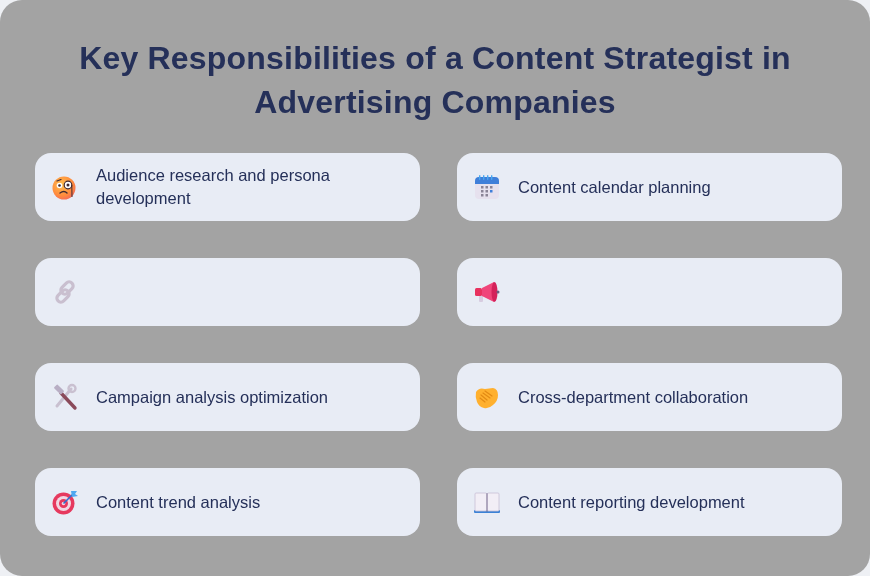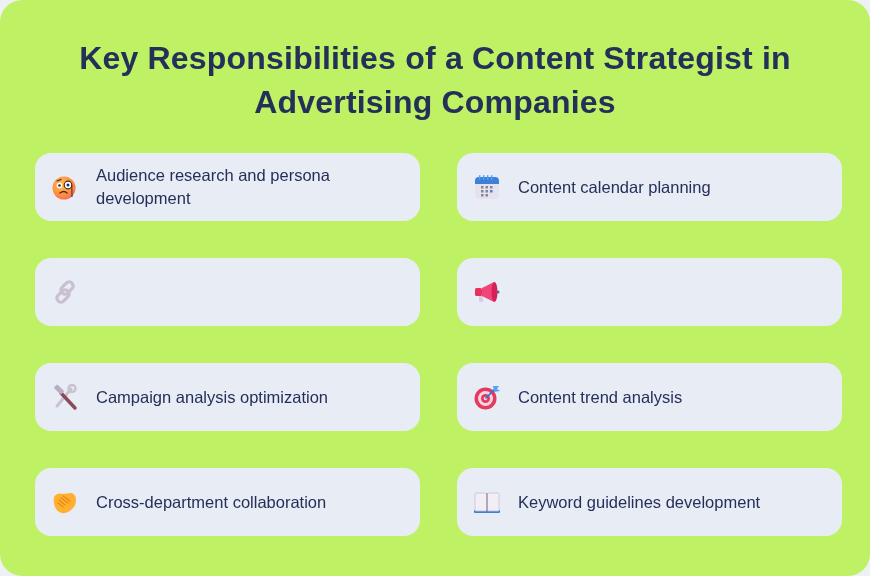--- a/index.html
+++ b/index.html
@@ -9,21 +9,21 @@
       height: 576px;
       background: #eef0f4;
       overflow: hidden;
     }
     .container {
       position: absolute;
       left: 0;
       top: 0;
       width: 870px;
       height: 576px;
-      background: #bef264;
+      background: #a3a3a3;
       border-radius: 22px;
       box-sizing: border-box;
     }
     .title {
       position: absolute;
       left: 0;
       top: 36px;
       width: 870px;
       text-align: center;
       font-family: "Liberation Sans", sans-serif;
@@ -165,52 +165,52 @@
           <rect x="3" y="4" width="10" height="5" rx="1" fill="#b8aec4" transform="rotate(45 8 6.5)"></rect>
         </svg>
       </span>
       <span class="label">Campaign analysis optimization</span>
     </div>
 
 
     <div class="card">
       <span class="icon">
         <svg viewBox="0 0 28 28">
-          <circle cx="12.5" cy="15.5" r="11" fill="#e6395e"></circle>
-          <circle cx="12.5" cy="15.5" r="7.5" fill="#f2d6e2"></circle>
-          <circle cx="12.5" cy="15.5" r="4.5" fill="#e6395e"></circle>
-          <circle cx="12.5" cy="15.5" r="1.8" fill="#f2d6e2"></circle>
-          <line x1="12.5" y1="15.5" x2="23" y2="5" stroke="#2f6fd0" stroke-width="1.6"></line>
-          <path d="M20 3 l6 0 l-2 3 l3 2 l-6 1z" fill="#4fa8f0"></path>
-        </svg>
-      </span>
-      <span class="label">Content trend analysis</span>
-    </div>
-
-    <div class="card">
-      <span class="icon">
-        <svg viewBox="0 0 28 28">
           <path d="M3 9 q3 -5 9 -3 l8 -1 q5 1 5 7 q0 6 -5 10 q-4 4 -9 3 q-5 -1 -7 -6 q-2 -5 -1 -10z" fill="#ffb02e"></path>
           <g stroke="#e38a14" stroke-width="1.2" fill="none" stroke-linecap="round">
             <path d="M8 12 l6 5"></path>
               <path d="M10 10 l7 5"></path>
               <path d="M12 8 l7 5"></path>
               <path d="M7 15 l5 4"></path>
           </g>
         </svg>
       </span>
       <span class="label">Cross-department collaboration</span>
     </div>
 
     <div class="card">
       <span class="icon">
         <svg viewBox="0 0 28 28">
+          <circle cx="12.5" cy="15.5" r="11" fill="#e6395e"></circle>
+          <circle cx="12.5" cy="15.5" r="7.5" fill="#f2d6e2"></circle>
+          <circle cx="12.5" cy="15.5" r="4.5" fill="#e6395e"></circle>
+          <circle cx="12.5" cy="15.5" r="1.8" fill="#f2d6e2"></circle>
+          <line x1="12.5" y1="15.5" x2="23" y2="5" stroke="#2f6fd0" stroke-width="1.6"></line>
+          <path d="M20 3 l6 0 l-2 3 l3 2 l-6 1z" fill="#4fa8f0"></path>
+        </svg>
+      </span>
+      <span class="label">Content trend analysis</span>
+    </div>
+
+    <div class="card">
+      <span class="icon">
+        <svg viewBox="0 0 28 28">
           <rect x="1" y="22" width="26" height="3" rx="1" fill="#3b82d6"></rect>
           <rect x="2" y="5" width="11.5" height="18" rx="1" fill="#f2eef6" stroke="#c8bfd6" stroke-width="0.8"></rect>
           <rect x="14.5" y="5" width="11.5" height="18" rx="1" fill="#f2eef6" stroke="#c8bfd6" stroke-width="0.8"></rect>
           <line x1="14" y1="5" x2="14" y2="24" stroke="#8f84a0" stroke-width="1"></line>
         </svg>
       </span>
-      <span class="label">Keyword guidelines development</span>
+      <span class="label">Content reporting development</span>
     </div>
 
   </div>
 </div>
 
 </body></html>

